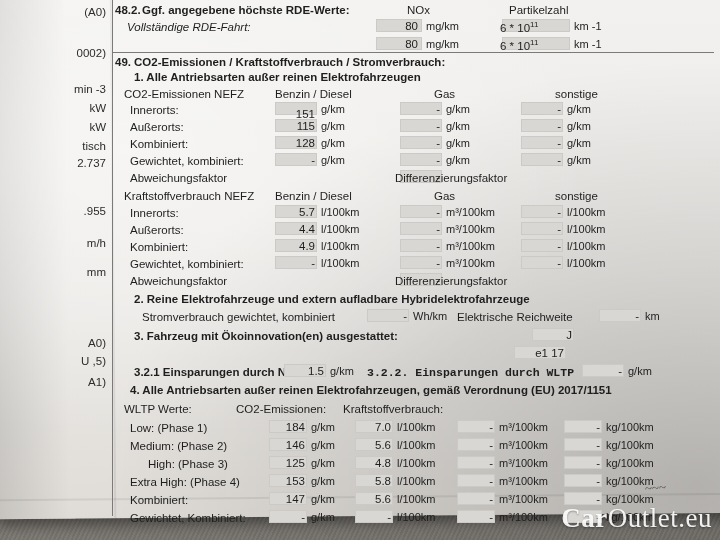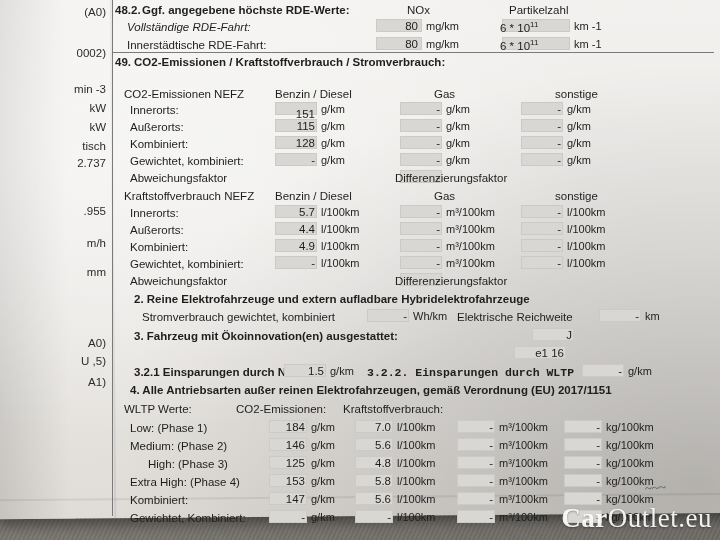--- a/index.html
+++ b/index.html
@@ -113,32 +113,32 @@
   <div class="hdr" style="left:397px;top:4px;">Partikelzahl</div>
 
   <div class="lbl" style="left:15px;top:21px;font-style:italic;">Vollständige RDE-Fahrt:</div>
   <div class="fld" style="left:264px;top:19px;width:46px;"></div>
   <div class="val" style="left:264px;top:20px;width:42px;">80</div>
   <div class="unit" style="left:314px;top:20px;">mg/km</div>
   <div class="fld" style="left:390px;top:19px;width:68px;"></div>
   <div class="val" style="left:388px;top:20px;width:58px;text-align:left;"><span>6 * 10</span><span class="sup">11</span></div>
   <div class="unit" style="left:462px;top:20px;">km  -1</div>
 
-  <div class="lbl" style="left:15px;top:39px;">Innerstädtische RDE-Fahrt:</div>
   <div class="fld" style="left:264px;top:37px;width:46px;"></div>
   <div class="val" style="left:264px;top:38px;width:42px;">80</div>
   <div class="unit" style="left:314px;top:38px;">mg/km</div>
   <div class="fld" style="left:390px;top:37px;width:68px;"></div>
   <div class="val" style="left:388px;top:38px;width:58px;text-align:left;"><span>6 * 10</span><span class="sup">11</span></div>
   <div class="unit" style="left:462px;top:38px;">km  -1</div>
 
   <div class="hline" style="left:0px;top:52px;width:602px;"></div>
 
   <div class="lbl bold" style="left:3px;top:56px;">49.</div>
   <div class="lbl bold" style="left:22px;top:56px;">CO2-Emissionen / Kraftstoffverbrauch / Stromverbrauch:</div>
+  <div class="lbl bold" style="left:22px;top:71px;">1. Alle Antriebsarten außer reinen Elektrofahrzeugen</div>
 
   <div class="lbl" style="left:12px;top:88px;">CO2-Emissionen NEFZ</div>
   <div class="hdr" style="left:163px;top:88px;">Benzin / Diesel</div>
   <div class="hdr" style="left:322px;top:88px;">Gas</div>
   <div class="hdr" style="left:443px;top:88px;">sonstige</div>
 
   <div class="lbl" style="left:18px;top:104px;">Innerorts:</div>
   <div class="fld" style="left:163px;top:102px;width:42px;"></div>
   <div class="val" style="left:161px;top:108px;width:42px;">151</div>
   <div class="unit" style="left:209px;top:103px;">g/km</div>
@@ -249,21 +249,21 @@
   <div class="lbl" style="left:345px;top:311px;">Elektrische Reichweite</div>
   <div class="fld" style="left:487px;top:309px;width:42px;"></div>
   <div class="val" style="left:485px;top:310px;width:42px;">-</div>
   <div class="unit" style="left:533px;top:310px;">km</div>
 
   <div class="lbl bold" style="left:22px;top:330px;">3. Fahrzeug mit Ökoinnovation(en) ausgestattet:</div>
   <div class="fld" style="left:420px;top:328px;width:42px;"></div>
   <div class="val" style="left:418px;top:329px;width:42px;">J</div>
 
   <div class="fld" style="left:402px;top:346px;width:52px;"></div>
-  <div class="val" style="left:400px;top:347px;width:52px;">e1 16</div>
+  <div class="val" style="left:400px;top:347px;width:52px;">e1 17</div>
 
   <div class="lbl bold" style="left:22px;top:366px;">3.2.1 Einsparungen durch NEFZ</div>
   <div class="fld" style="left:172px;top:364px;width:42px;"></div>
   <div class="val" style="left:170px;top:365px;width:42px;">1.5</div>
   <div class="unit" style="left:218px;top:365px;">g/km</div>
   <div class="lbl bold" style="left:255px;top:366px;font-family:Liberation Mono, monospace;">3.2.2. Einsparungen durch WLTP</div>
   <div class="fld" style="left:470px;top:364px;width:42px;"></div>
   <div class="val" style="left:468px;top:365px;width:42px;">-</div>
   <div class="unit" style="left:516px;top:365px;">g/km</div>
 

